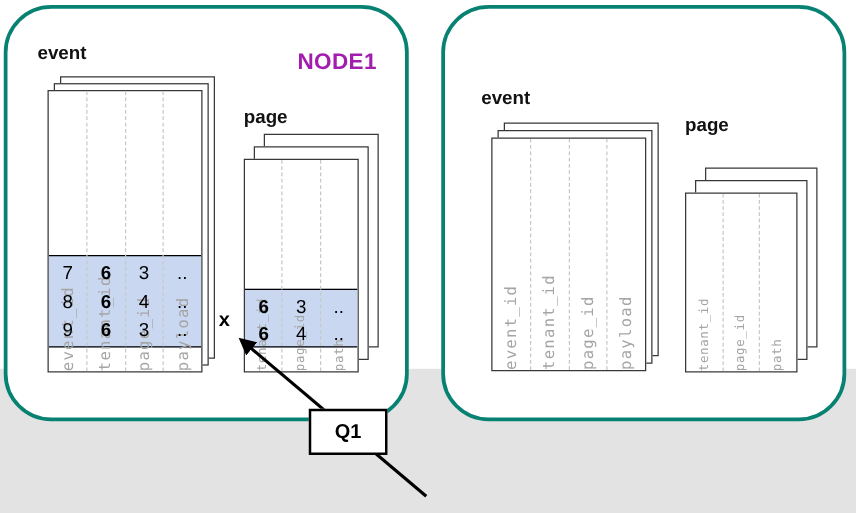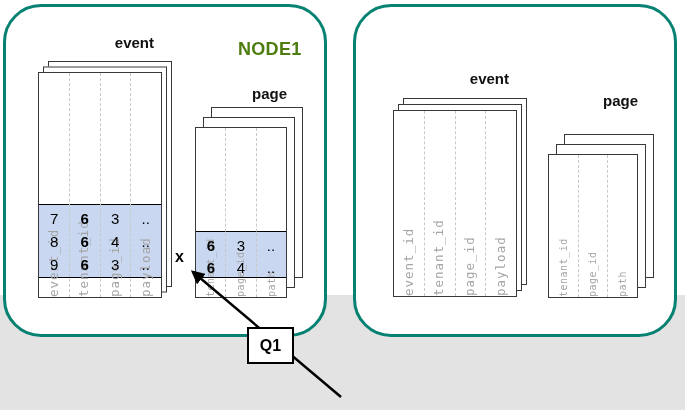--- a/index.html
+++ b/index.html
@@ -9,22 +9,22 @@
   }
   .band { position:absolute; left:0; top:295px; width:685px; height:115px; background:#e3e3e3; }
 
   .node {
     position:absolute; width:324px; height:333px; top:4px;
     background:#ffffff; border:3.5px solid #078272; border-radius:38px; box-sizing:border-box;
   }
   #node1 { left:3px; }
   #node2 { left:353px; }
 
-  .node-title { position:absolute; font-weight:bold; font-size:18px; color:#4d7c0f; letter-spacing:.3px; }
-  .tbl-title  { position:absolute; font-weight:bold; font-size:15px; color:#111; text-align:right; }
+  .node-title { position:absolute; font-weight:bold; font-size:18px; color:#a21caf; letter-spacing:.3px; }
+  .tbl-title  { position:absolute; font-weight:bold; font-size:15px; color:#111; text-align:left; }
 
   .table-group { position:absolute; }
   .table-group .back, .table-group .card {
     position:absolute; left:0; top:0; width:100%; height:100%;
     background:#ffffff; border:1.4px solid #383838; box-sizing:border-box;
   }
   .b2 { transform: translate(var(--s2x), var(--s2y)); }
   .b1 { transform: translate(var(--s1x), var(--s1y)); }
   .card { overflow:hidden; }
 
@@ -44,21 +44,21 @@
   .lbl-sm .rot { font-size:10px;   letter-spacing:.5px; margin-top:11px; }
 
   .rows { position:absolute; left:0; right:0; z-index:3; display:flex; flex-direction:column; padding-top:3px; box-sizing:border-box; }
   .row  { display:flex; align-items:center; }
   .row-h23 { height:23px; } .row-h22 { height:22px; }
   .cellv { flex:1; text-align:center; font-size:15px; color:#000; }
   .bold  { font-weight:bold; }
 
   #arrow-layer { position:absolute; left:0; top:0; z-index:5; pointer-events:none; }
   #q1-box {
-    position:absolute; left:247px; top:327px; width:47px; height:37px; z-index:6;
+    position:absolute; left:247px; top:327px; width:63px; height:37px; z-index:6;
     background:#fff; border:2.5px solid #000; box-sizing:border-box;
     display:flex; align-items:center; justify-content:center;
     font-weight:bold; font-size:16px; color:#000;
   }
   #x-marker { position:absolute; left:175px; top:248px; z-index:4; font-size:16px; font-weight:600; color:#000; }
 </style>
 </head>
 <body>
 
 <div id="canvas">

